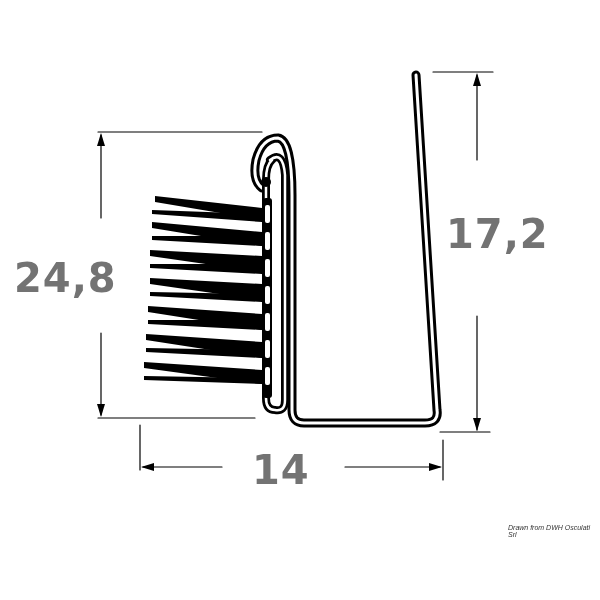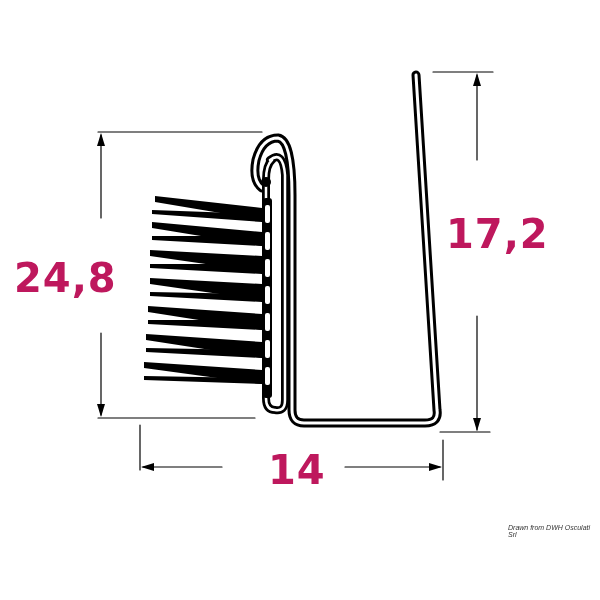--- a/index.html
+++ b/index.html
@@ -1,18 +1,18 @@
 <!DOCTYPE html>
 <html><head>
 <meta charset="utf-8">
 <style>
   html, body { margin:0; padding:0; background:#ffffff; }
   #stage { position:relative; width:600px; height:600px; background:#ffffff; overflow:hidden; }
   svg { position:absolute; left:0; top:0; }
-  .dim-label { position:absolute; font-family:"DejaVu Sans", sans-serif; font-weight:bold; color:#be185d; font-size:40px; line-height:1; letter-spacing:1px; }
+  .dim-label { position:absolute; font-family:"DejaVu Sans", sans-serif; font-weight:bold; color:#737373; font-size:40px; line-height:1; letter-spacing:1px; }
   .credit { position:absolute; font-family:"Liberation Sans", sans-serif; font-size:7px; color:#333; font-style:italic; }
 </style>
 </head>
 <body>
 
 <div id="stage">
   <svg width="600" height="600" viewBox="0 0 600 600">
     <g fill="none" stroke="#000" stroke-linecap="round" stroke-linejoin="round">
 
       <g stroke-width="1.2">
@@ -78,15 +78,15 @@
         <rect x="265" y="286" width="5" height="18" rx="2"></rect>
         <rect x="265" y="313" width="5" height="18" rx="2"></rect>
         <rect x="265" y="340" width="5" height="18" rx="2"></rect>
         <rect x="265" y="367" width="5" height="18" rx="2"></rect>
       </g>
     </g>
   </svg>
 
   <div class="dim-label" style="left:14px; top:258px;">24,8</div>
   <div class="dim-label" style="left:446px; top:214px;">17,2</div>
-  <div class="dim-label" style="left:252px; top:450px;margin-left:16px;">14</div>
+  <div class="dim-label" style="left:252px; top:450px;">14</div>
   <div class="credit" style="left:508px; top:524px;">Drawn from DWH Osculati Srl</div>
 </div>
 
 </body></html>

